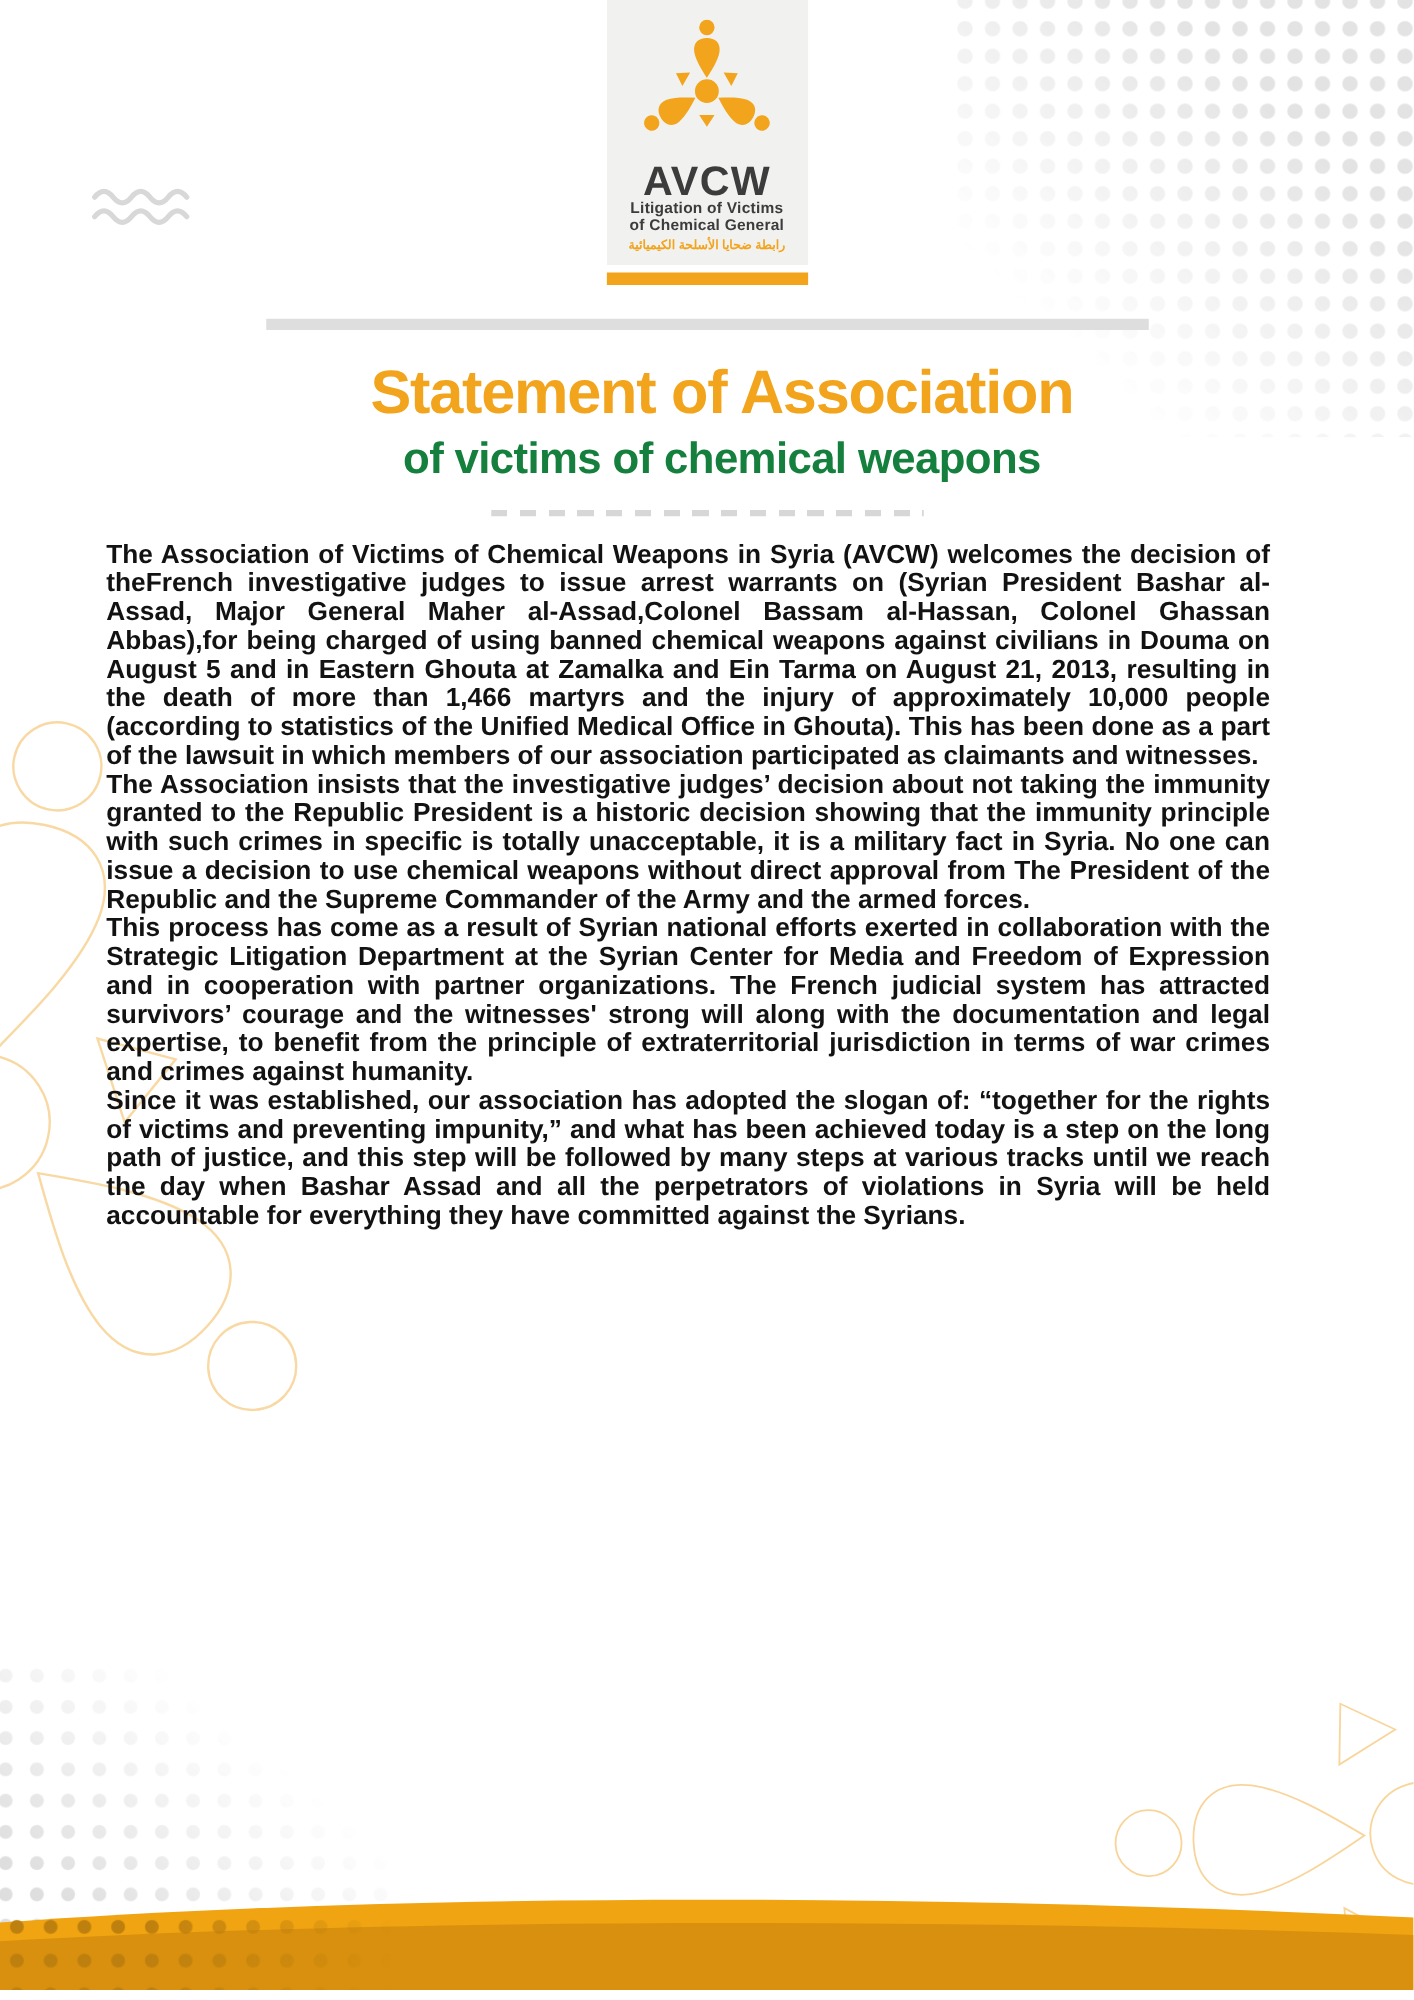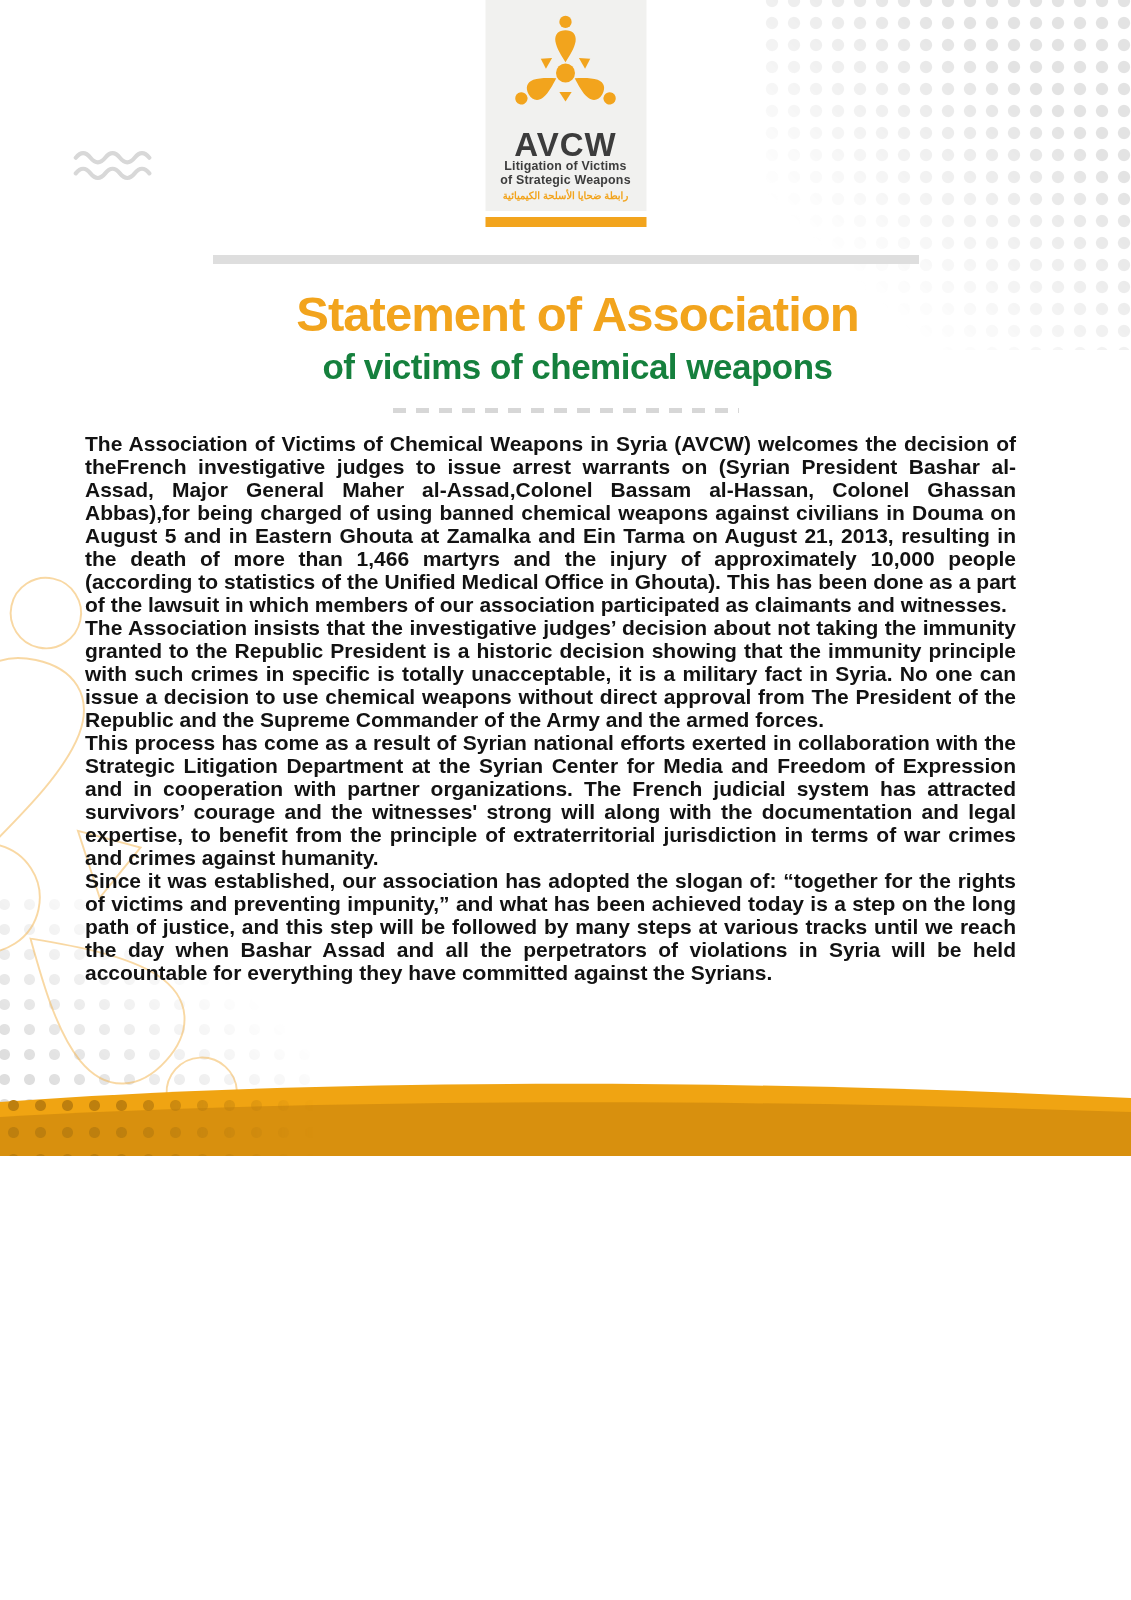--- a/index.html
+++ b/index.html
@@ -1,18 +1,18 @@
 <!DOCTYPE html>
 <html><head>
 <meta charset="utf-8">
 <style>
   html,body{margin:0;padding:0;background:#ffffff;}
   .page{
     position:relative;
-    width:1131px;height:1156px;
+    width:1131px;height:1592px;
     margin:0 auto;
     background:#ffffff;
     overflow:hidden;
     font-family:"Liberation Sans", sans-serif;
   }
 
   
   .halftone-tr{
     position:absolute;top:-10px;right:-10px;width:380px;height:360px;z-index:0;
     background-image:radial-gradient(circle,#e3e3e3 5.6px,rgba(227,227,227,0) 6.6px);
@@ -111,21 +111,21 @@
     <path d="M3,30 Q11,20 19,30 T35,30 T51,30 T67,30 T83,30" fill="none" stroke="#d8d8d8" stroke-width="4.5" stroke-linecap="round"></path>
   </svg>
 
   <header class="logo-block">
     <div class="logo-box">
       <svg class="logo-symbol" viewBox="0 0 200 210">
         <use href="#trefoil" fill="#F2A41D"></use>
       </svg>
       <div class="logo-abbr">AVCW</div>
       <div class="logo-name">Litigation of Victims</div>
-      <div class="logo-name">of Strategic Weapons</div>
+      <div class="logo-name">of Chemical General</div>
       <div class="logo-arabic">رابطة ضحايا الأسلحة الكيميائية</div>
     </div>
     <div class="logo-underline"></div>
   </header>
 
   <div class="title-rule"></div>
   <h1 class="title-wrap">
     <span class="title-line1">Statement of Association</span>
     <span class="title-line2">of victims of chemical weapons</span>
   </h1>

